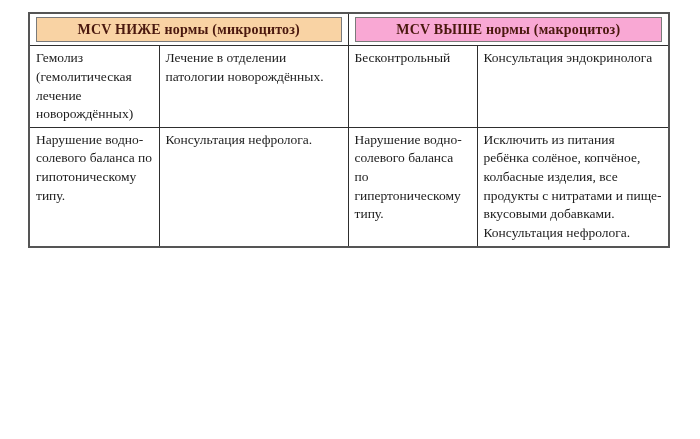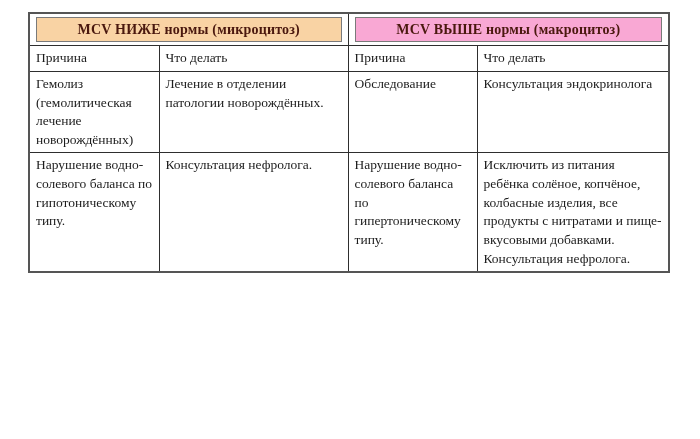--- a/index.html
+++ b/index.html
@@ -77,30 +77,24 @@
     </colgroup>
     <tbody>
         <tr class="hrow1">
       <th class="section-header" colspan="2">
         <div class="bar" id="bar-low" style="background: rgb(249, 211, 164); color: rgb(74, 24, 14);">MCV НИЖЕ нормы (микроцитоз)</div>
       </th>
       <th class="section-header" colspan="2">
         <div class="bar" id="bar-high" style="background: #f9a8d4; color: rgb(74, 24, 14);">MCV ВЫШЕ нормы (макроцитоз)</div>
       </th>
     </tr>
-    <tr class="hrow2">
-      <th class="col-header">Причина</th>
-      <th class="col-header">Что делать</th>
-      <th class="col-header">Причина</th>
-      <th class="col-header">Что делать</th>
-    </tr>
     <tr class="r1">
       <td>Гемолиз (гемолитическая лечение новорождённых)</td>
       <td>Лечение в отделении патологии новорождённых.</td>
-      <td>Обследование</td>
+      <td>Бесконтрольный</td>
       <td>Консультация эндокринолога</td>
     </tr>
     <tr class="r5">
       <td>Нарушение водно-солевого баланса по гипотоническому типу.</td>
       <td>Консультация нефролога.</td>
       <td>Нарушение водно-солевого баланса по гипертоническому типу.</td>
       <td>Исключить из питания ребёнка солёное, копчёное, колбасные изделия, все продукты с нитратами и пище-вкусовыми добавками. Консультация нефролога.</td>
     </tr>
   </tbody>
     </table>

